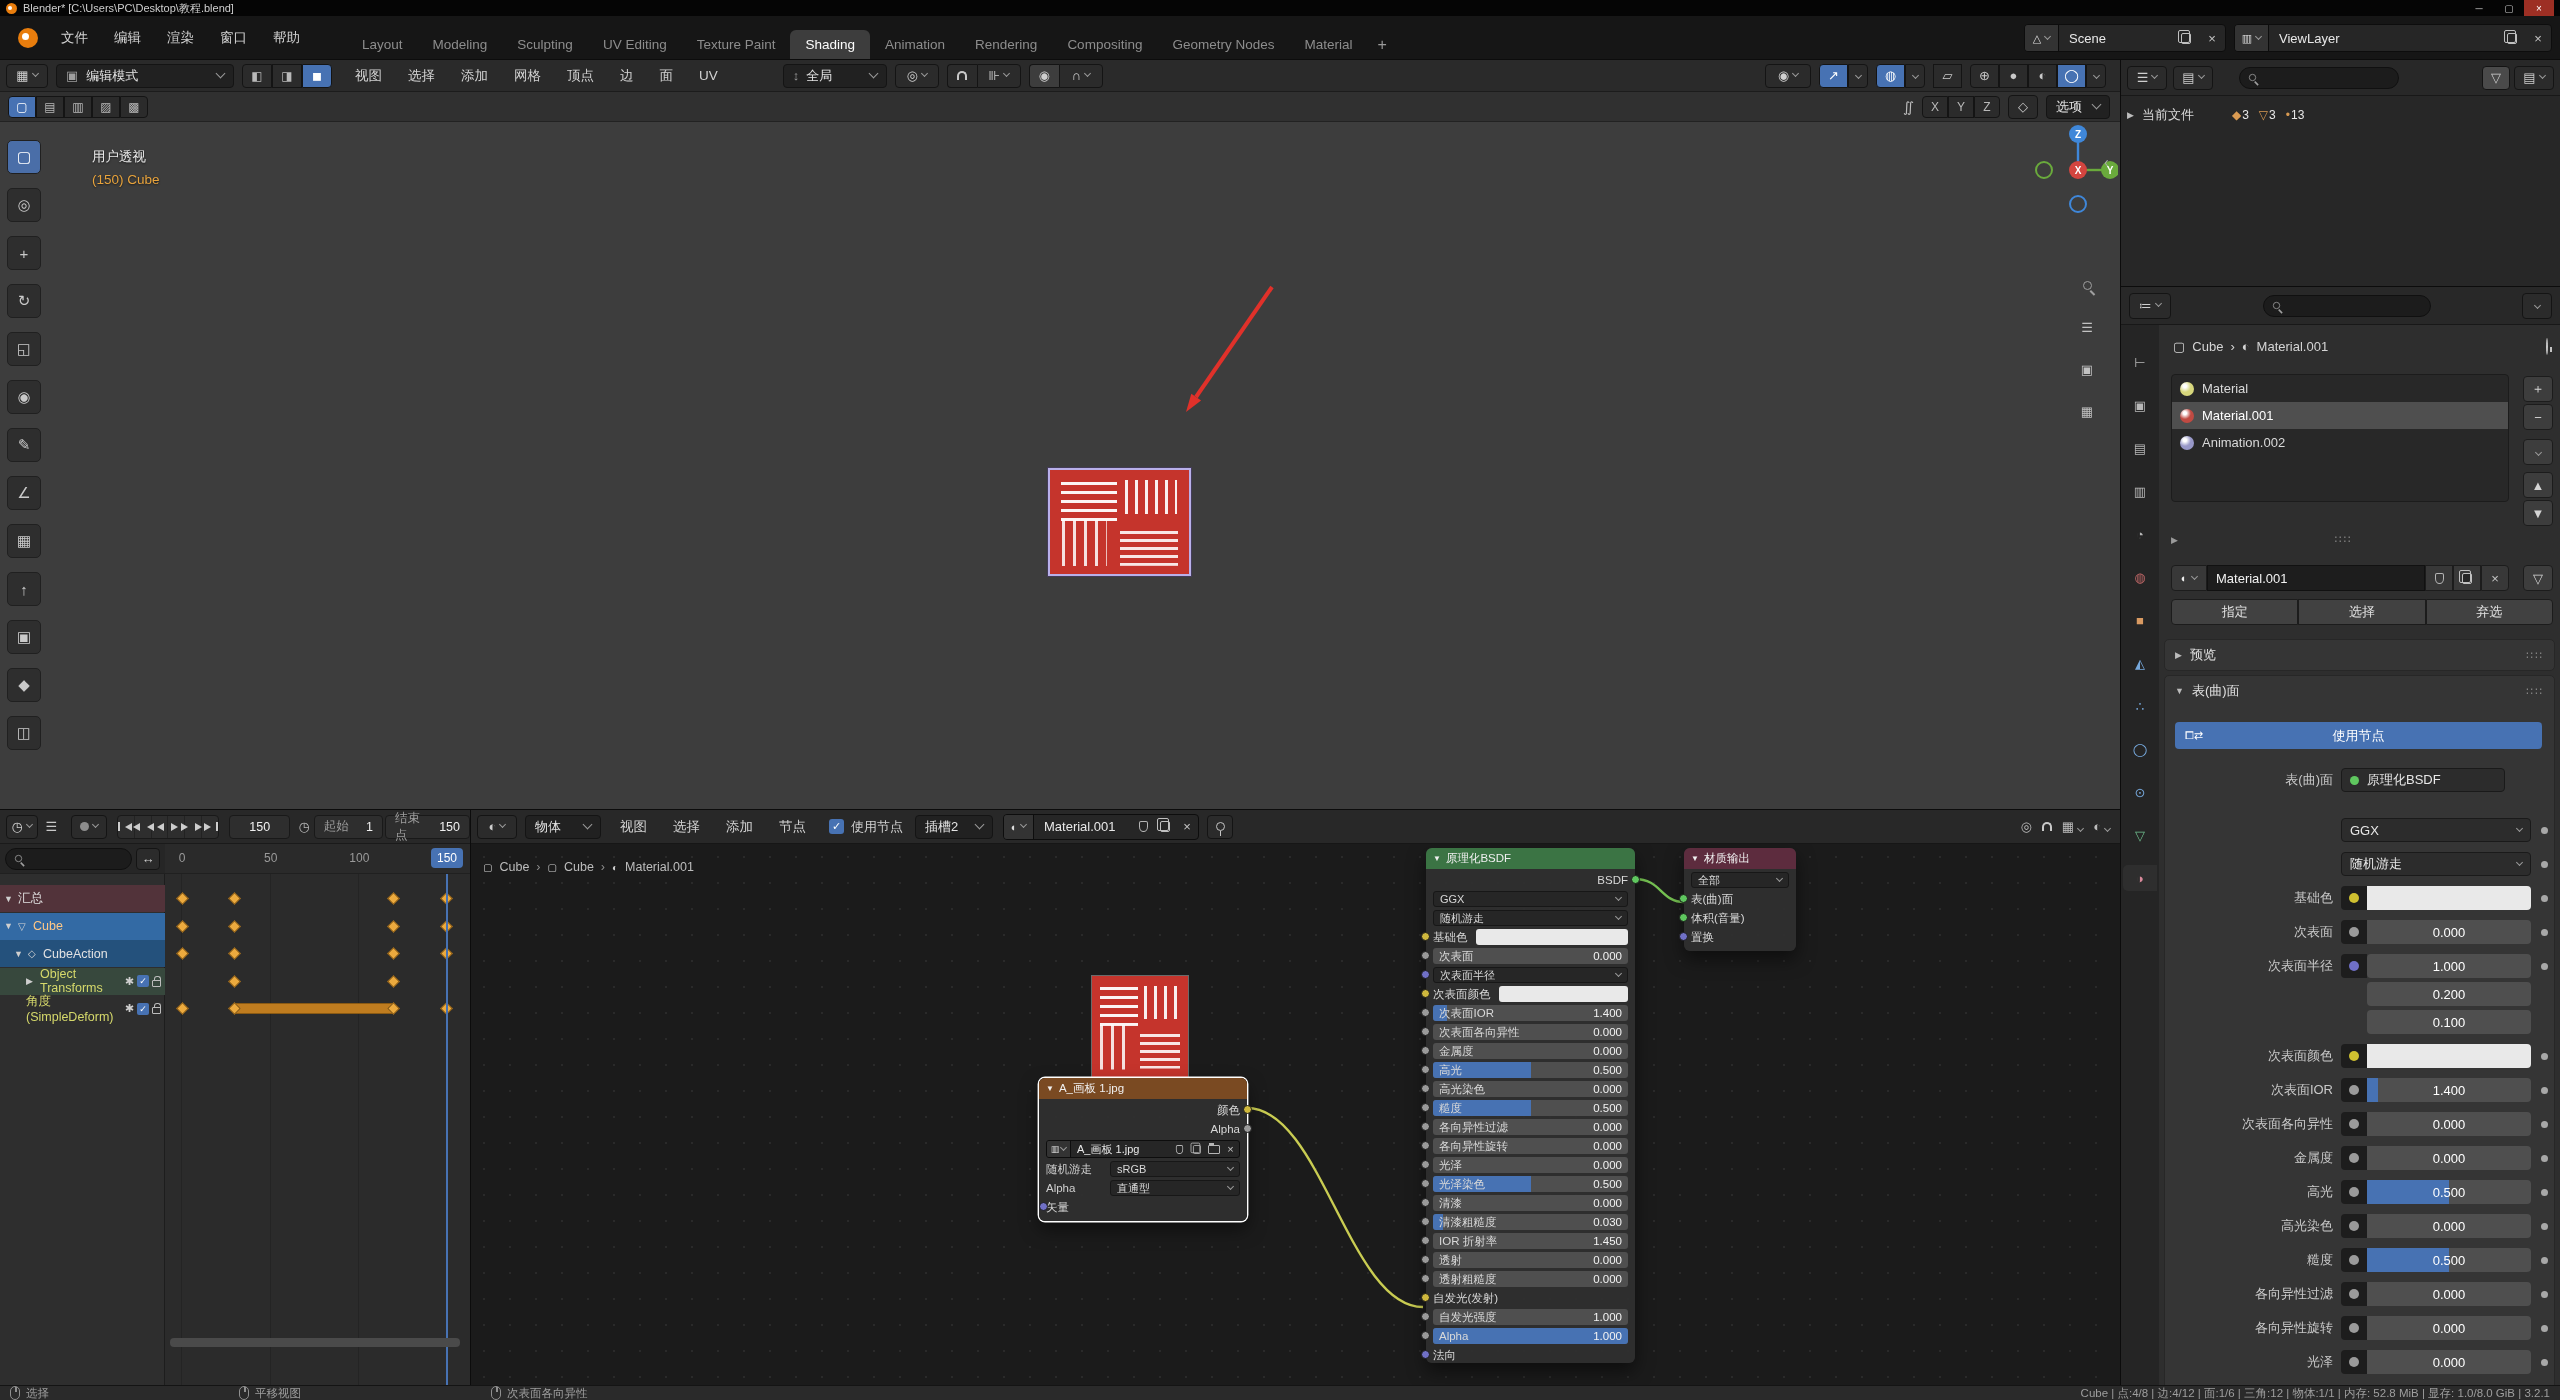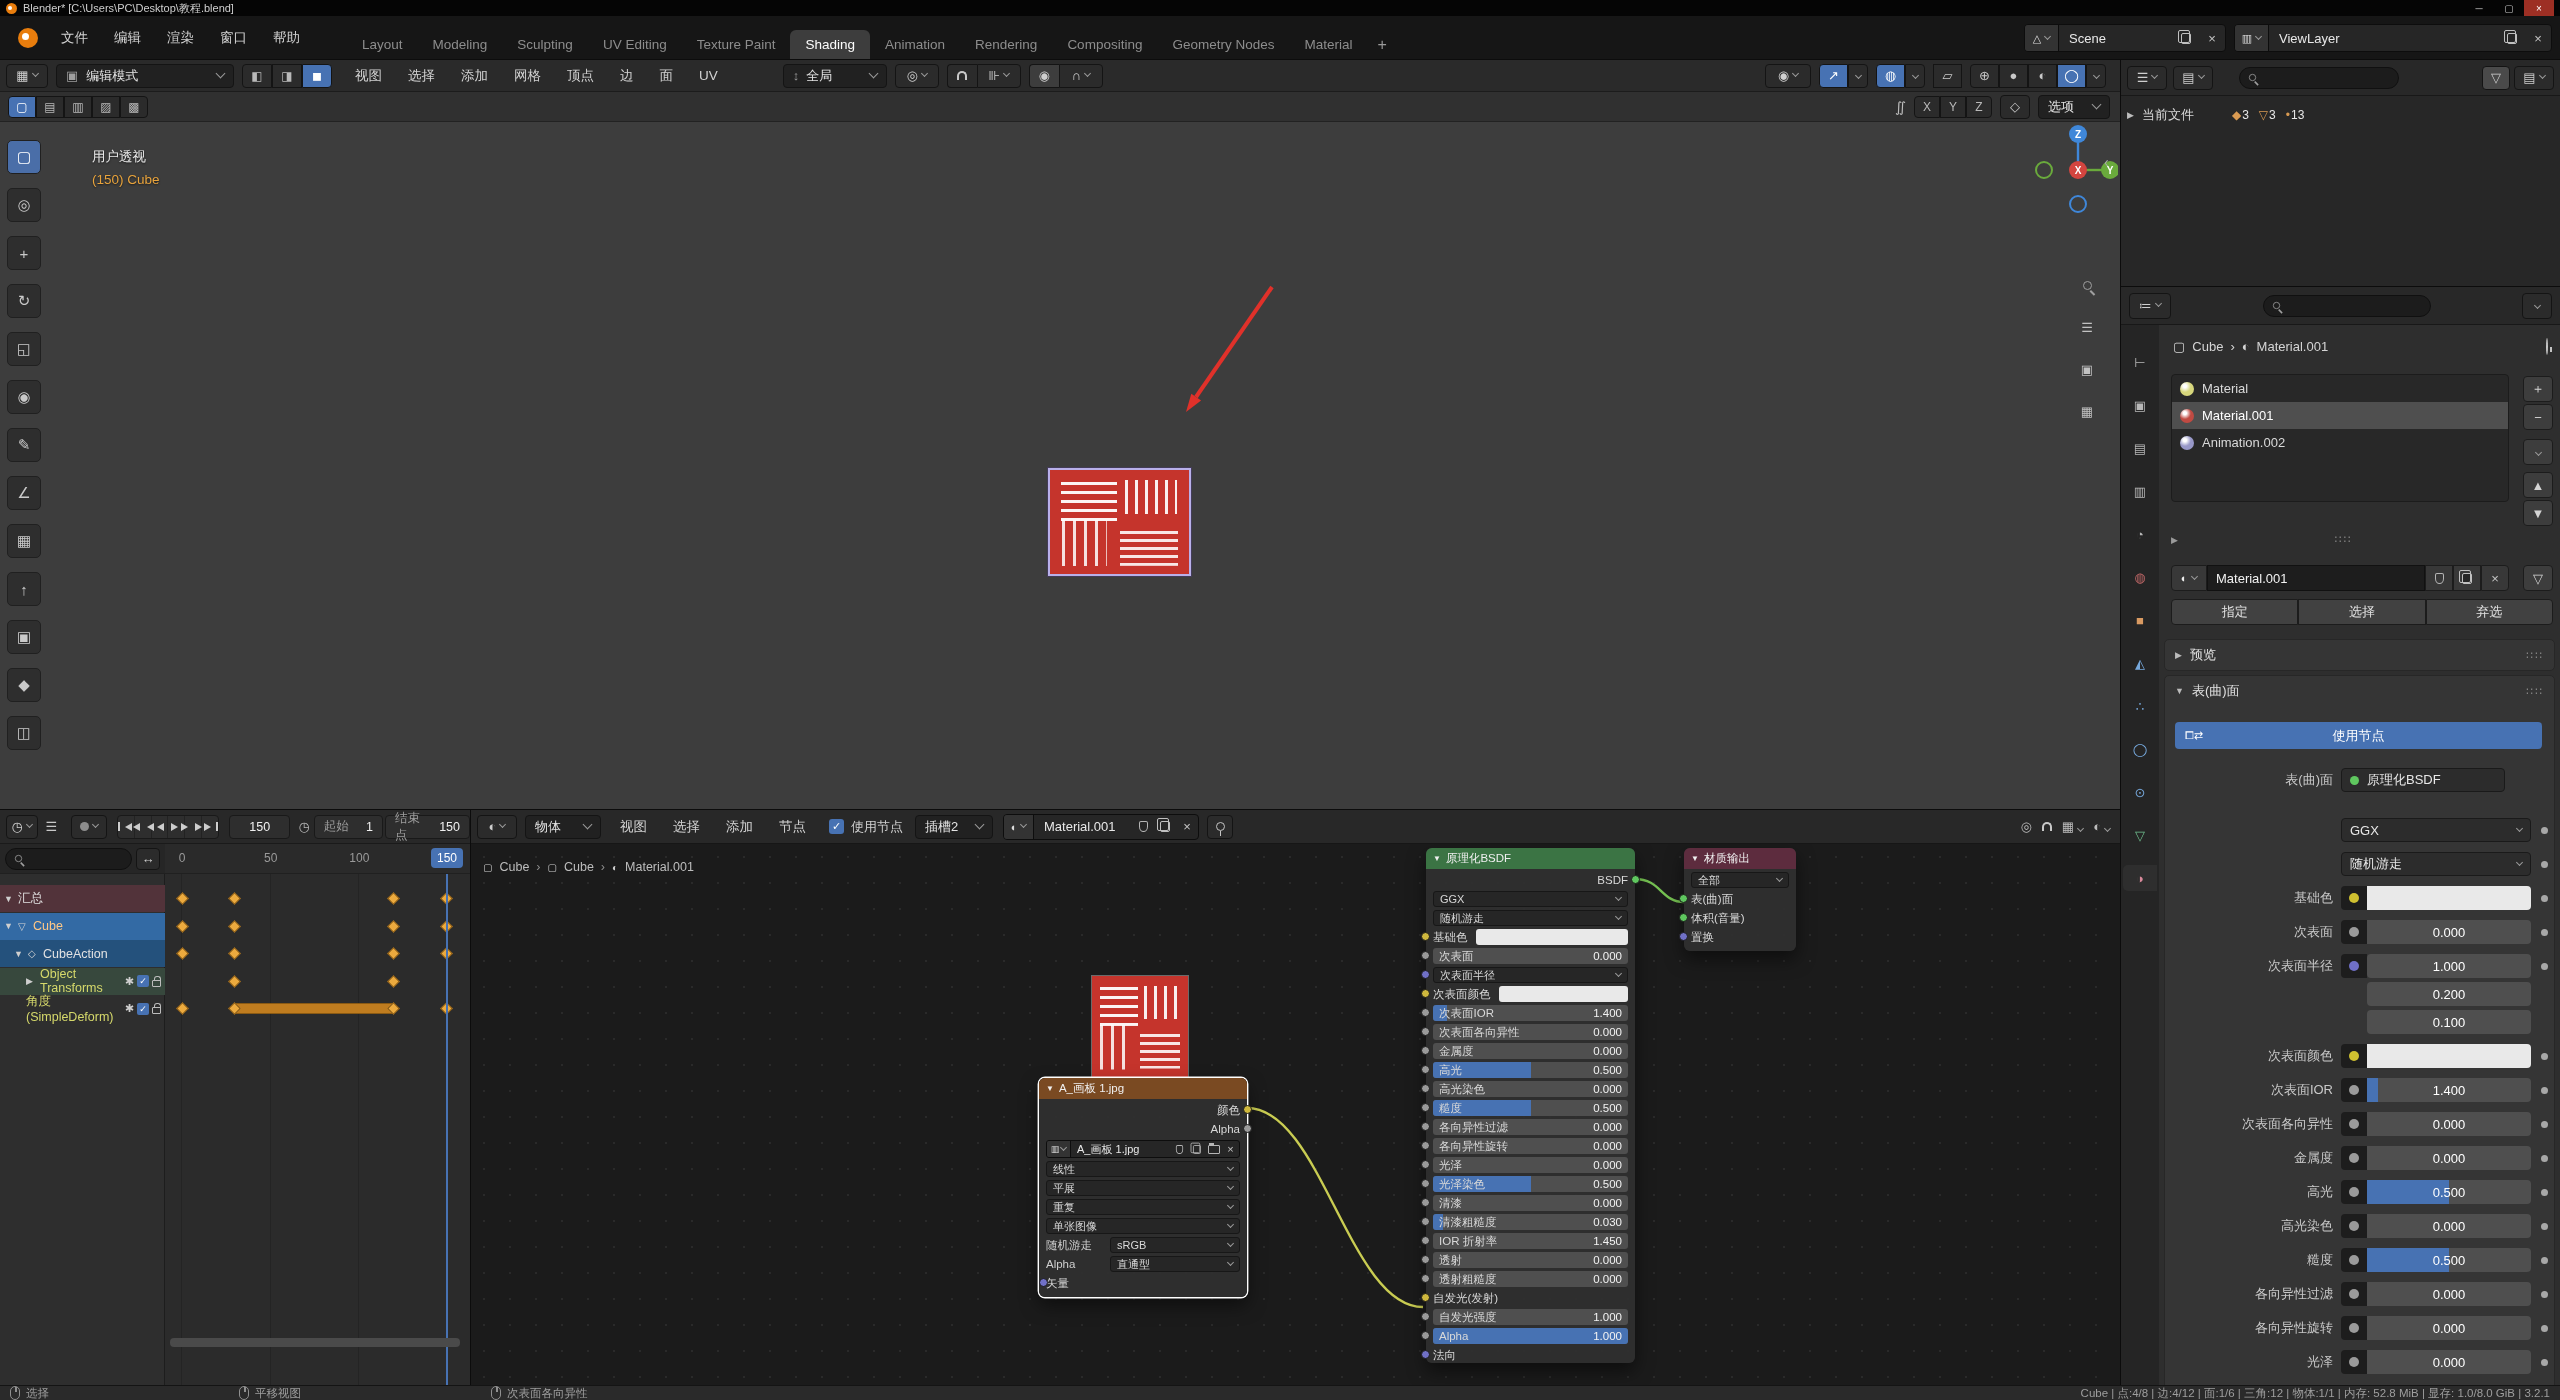--- a/index.html
+++ b/index.html
@@ -327,21 +327,21 @@
           <div class="m3b" style="width: 28px; height: 22px;">▩</div>
         </div>
       <div style="position:absolute;right:10px;display:flex;gap:8px;align-items:center;">
         <span style="color:#bdbdbd;font-size:14px;">∬</span>
         <div class="grp" id="vp-xyz">
             <div class="m3b" style="width: 26px; height: 22px;">X</div>
             <div class="m3b" style="width: 26px; height: 22px;">Y</div>
             <div class="m3b" style="width: 26px; height: 22px;">Z</div>
           </div>
         <div class="hbtn" style="width:30px;">◇</div>
-        <div class="hdd" style="width:72px;text-align:right;">
+        <div class="hdd" style="width:64px;text-align:right;">
           <span>选项</span>
             <span class="chev" style="margin-left:auto;"></span>
         </div>
       </div>
     </div>
 
     <div class="vp-canvas">
       <div id="vp-toolbar">
           <div class="tool-btn active">▢</div>
           <div class="tool-btn">◎</div>
@@ -828,46 +828,20 @@
                 <span class="i-copy" style="transform:scale(.8);"></span>
               </span>
             <span class="idw-btn" style="width:17px;">
                 <span class="i-folder"></span>
               </span>
             <span class="idw-btn" style="width:17px;">
                 <span class="i-x" style="font-size:11px;">×</span>
               </span>
           </div>
         </div>
-        <div id="img-drops">
-            <div class="nrow">
-              <div class="ndd">
-                <span class="nlab">线性</span>
-                <span class="chev sm" style="margin-left: auto;"></span>
-              </div>
-            </div>
-            <div class="nrow">
-              <div class="ndd">
-                <span class="nlab">平展</span>
-                <span class="chev sm" style="margin-left: auto;"></span>
-              </div>
-            </div>
-            <div class="nrow">
-              <div class="ndd">
-                <span class="nlab">重复</span>
-                <span class="chev sm" style="margin-left: auto;"></span>
-              </div>
-            </div>
-            <div class="nrow">
-              <div class="ndd">
-                <span class="nlab">单张图像</span>
-                <span class="chev sm" style="margin-left: auto;"></span>
-              </div>
-            </div>
-          </div>
         <div id="img-fields">
             <div class="nrow">
               <div class="nfield">
                 <span class="flab">随机游走</span>
                 <div class="ndd">
                   <span class="nlab">sRGB</span>
                   <span class="chev sm" style="margin-left: auto;"></span>
                 </div>
               </div>
             </div>

